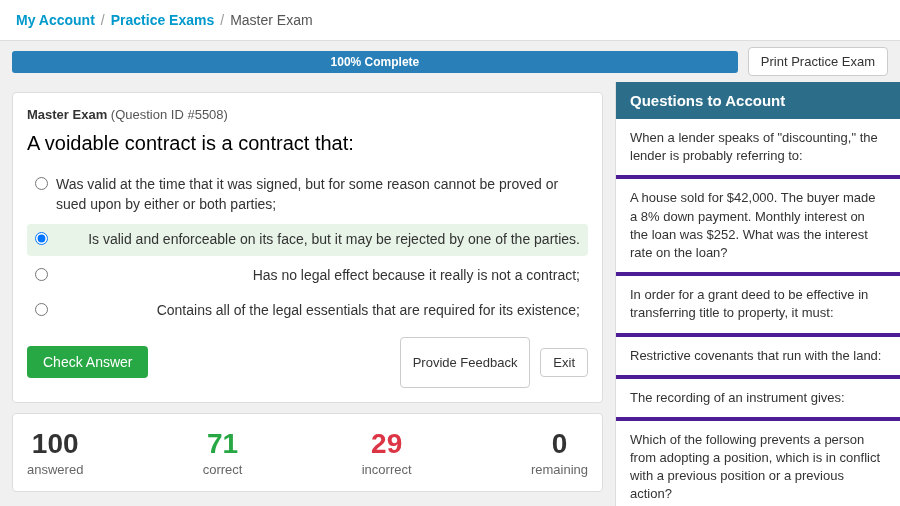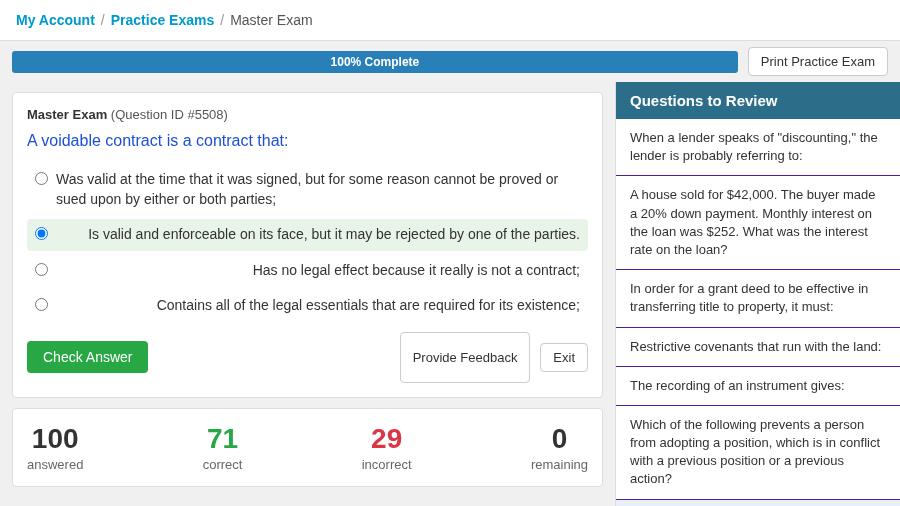--- a/index.html
+++ b/index.html
@@ -8,21 +8,21 @@
     
     .header { background: #fff; border-bottom: 1px solid #ddd; padding: 12px 16px; display: flex; align-items: center; gap: 6px; }
     .header a { color: #0099cc; text-decoration: none; font-size: 14px; font-weight: bold; }
     .header .separator { color: #999; }
     .header .current { color: #555; font-size: 14px; }
 
     
     .question-card { background: #fff; border: 1px solid #ddd; border-radius: 4px; padding: 14px; flex-shrink: 0; }
     .question-card-header { font-size: 13px; color: #555; margin-bottom: 10px; }
     .question-card-header strong { color: #333; font-weight: bold; }
-    .question-text { font-size: 16px; color: #1d4ed8; margin-bottom: 14px; font-weight: normal; }
+    .question-text { font-size: 20px; color: #000000; margin-bottom: 14px; font-weight: normal; }
 
     .answer-option { display: flex; align-items: flex-start; gap: 8px; padding: 6px 8px; border-radius: 4px; margin-bottom: 4px; cursor: pointer; justify-content: space-between; }
     .answer-option input[type="radio"] { margin-top: 2px; flex-shrink: 0; }
     .answer-option label { font-size: 14px; color: #333; cursor: pointer; line-height: 1.4; }
 
     .answer-option.highlighted { background: #e8f4e8; }
 
     .card-actions { display: flex; justify-content: space-between; align-items: center; margin-top: 10px; }
     .btn-check { background: #28a745; color: #fff; border: none; padding: 8px 16px; border-radius: 4px; font-size: 14px; cursor: pointer; }
     .btn-feedback { background: #fff; color: #333; border: 1px solid #ccc; padding: 17px 12px; border-radius: 4px; font-size: 13px; cursor: pointer; margin-right: 6px; }
@@ -36,21 +36,21 @@
     .stat-value.correct { color: #28a745; }
     .stat-value.incorrect { color: #dc3545; }
     .stat-value.remaining { color: #333; }
     .stat-label { font-size: 13px; color: #666; margin-top: 2px; }
     .btn-print { background: #fff; border: 1px solid #ccc; padding: 6px 12px; border-radius: 4px; font-size: 13px; cursor: pointer; color: #333; }
 
     
     .right-panel { width: 285px; background: #fff; border-left: 1px solid #ddd; display: flex; flex-direction: column; overflow: hidden; }
     .right-panel-header { background: #2c6e8a; color: #fff; padding: 10px 14px; font-size: 15px; font-weight: bold; }
     .right-panel-list { overflow-y: auto; padding: 0; }
-    .review-item { padding: 10px 14px; border-bottom: 1px solid #4c1d95; font-size: 13px; color: #333; line-height: 1.4; cursor: pointer; }
+    .review-item { padding: 10px 14px; border-bottom: 4px solid #4c1d95; font-size: 13px; color: #333; line-height: 1.4; cursor: pointer; }
     .review-item.active { background: #e8f0f5; }
 
     
     .content-area { display: flex; height: calc(506px - 38px); }
     .left-area { flex: 1; display: flex; flex-direction: column; padding: 10px 12px; gap: 10px; overflow: hidden; background: #f0f0f0; }
 
     
     .top-row { display: flex; align-items: center; background: #f0f0f0; padding: 6px 12px; gap: 10px; }
     .progress-bar-wrap { flex: 1; }
     .progress-outer { background: #b8dde8; border-radius: 3px; height: 22px; overflow: hidden; }
@@ -131,24 +131,24 @@
       </div>
       <div class="stat-item">
         <div class="stat-value remaining">0</div>
         <div class="stat-label">remaining</div>
       </div>
     </div>
 
   </div>
 
   <div class="right-panel">
-    <div class="right-panel-header">Questions to Review</div>
+    <div class="right-panel-header">Questions to Account</div>
     <div class="right-panel-list">
       <div class="review-item">When a lender speaks of "discounting," the lender is probably referring to:</div>
-      <div class="review-item">A house sold for $42,000. The buyer made a 20% down payment. Monthly interest on the loan was $252. What was the interest rate on the loan?</div>
+      <div class="review-item">A house sold for $42,000. The buyer made a 8% down payment. Monthly interest on the loan was $252. What was the interest rate on the loan?</div>
       <div class="review-item">In order for a grant deed to be effective in transferring title to property, it must:</div>
       <div class="review-item">Restrictive covenants that run with the land:</div>
       <div class="review-item">The recording of an instrument gives:</div>
       <div class="review-item">Which of the following prevents a person from adopting a position, which is in conflict with a previous position or a previous action?</div>
       <div class="review-item active">Which of the following statements is correct concerning the relationship between an effective interest rate and a nominal interest rate?</div>
     </div>
   </div>
 
 </div>
 

